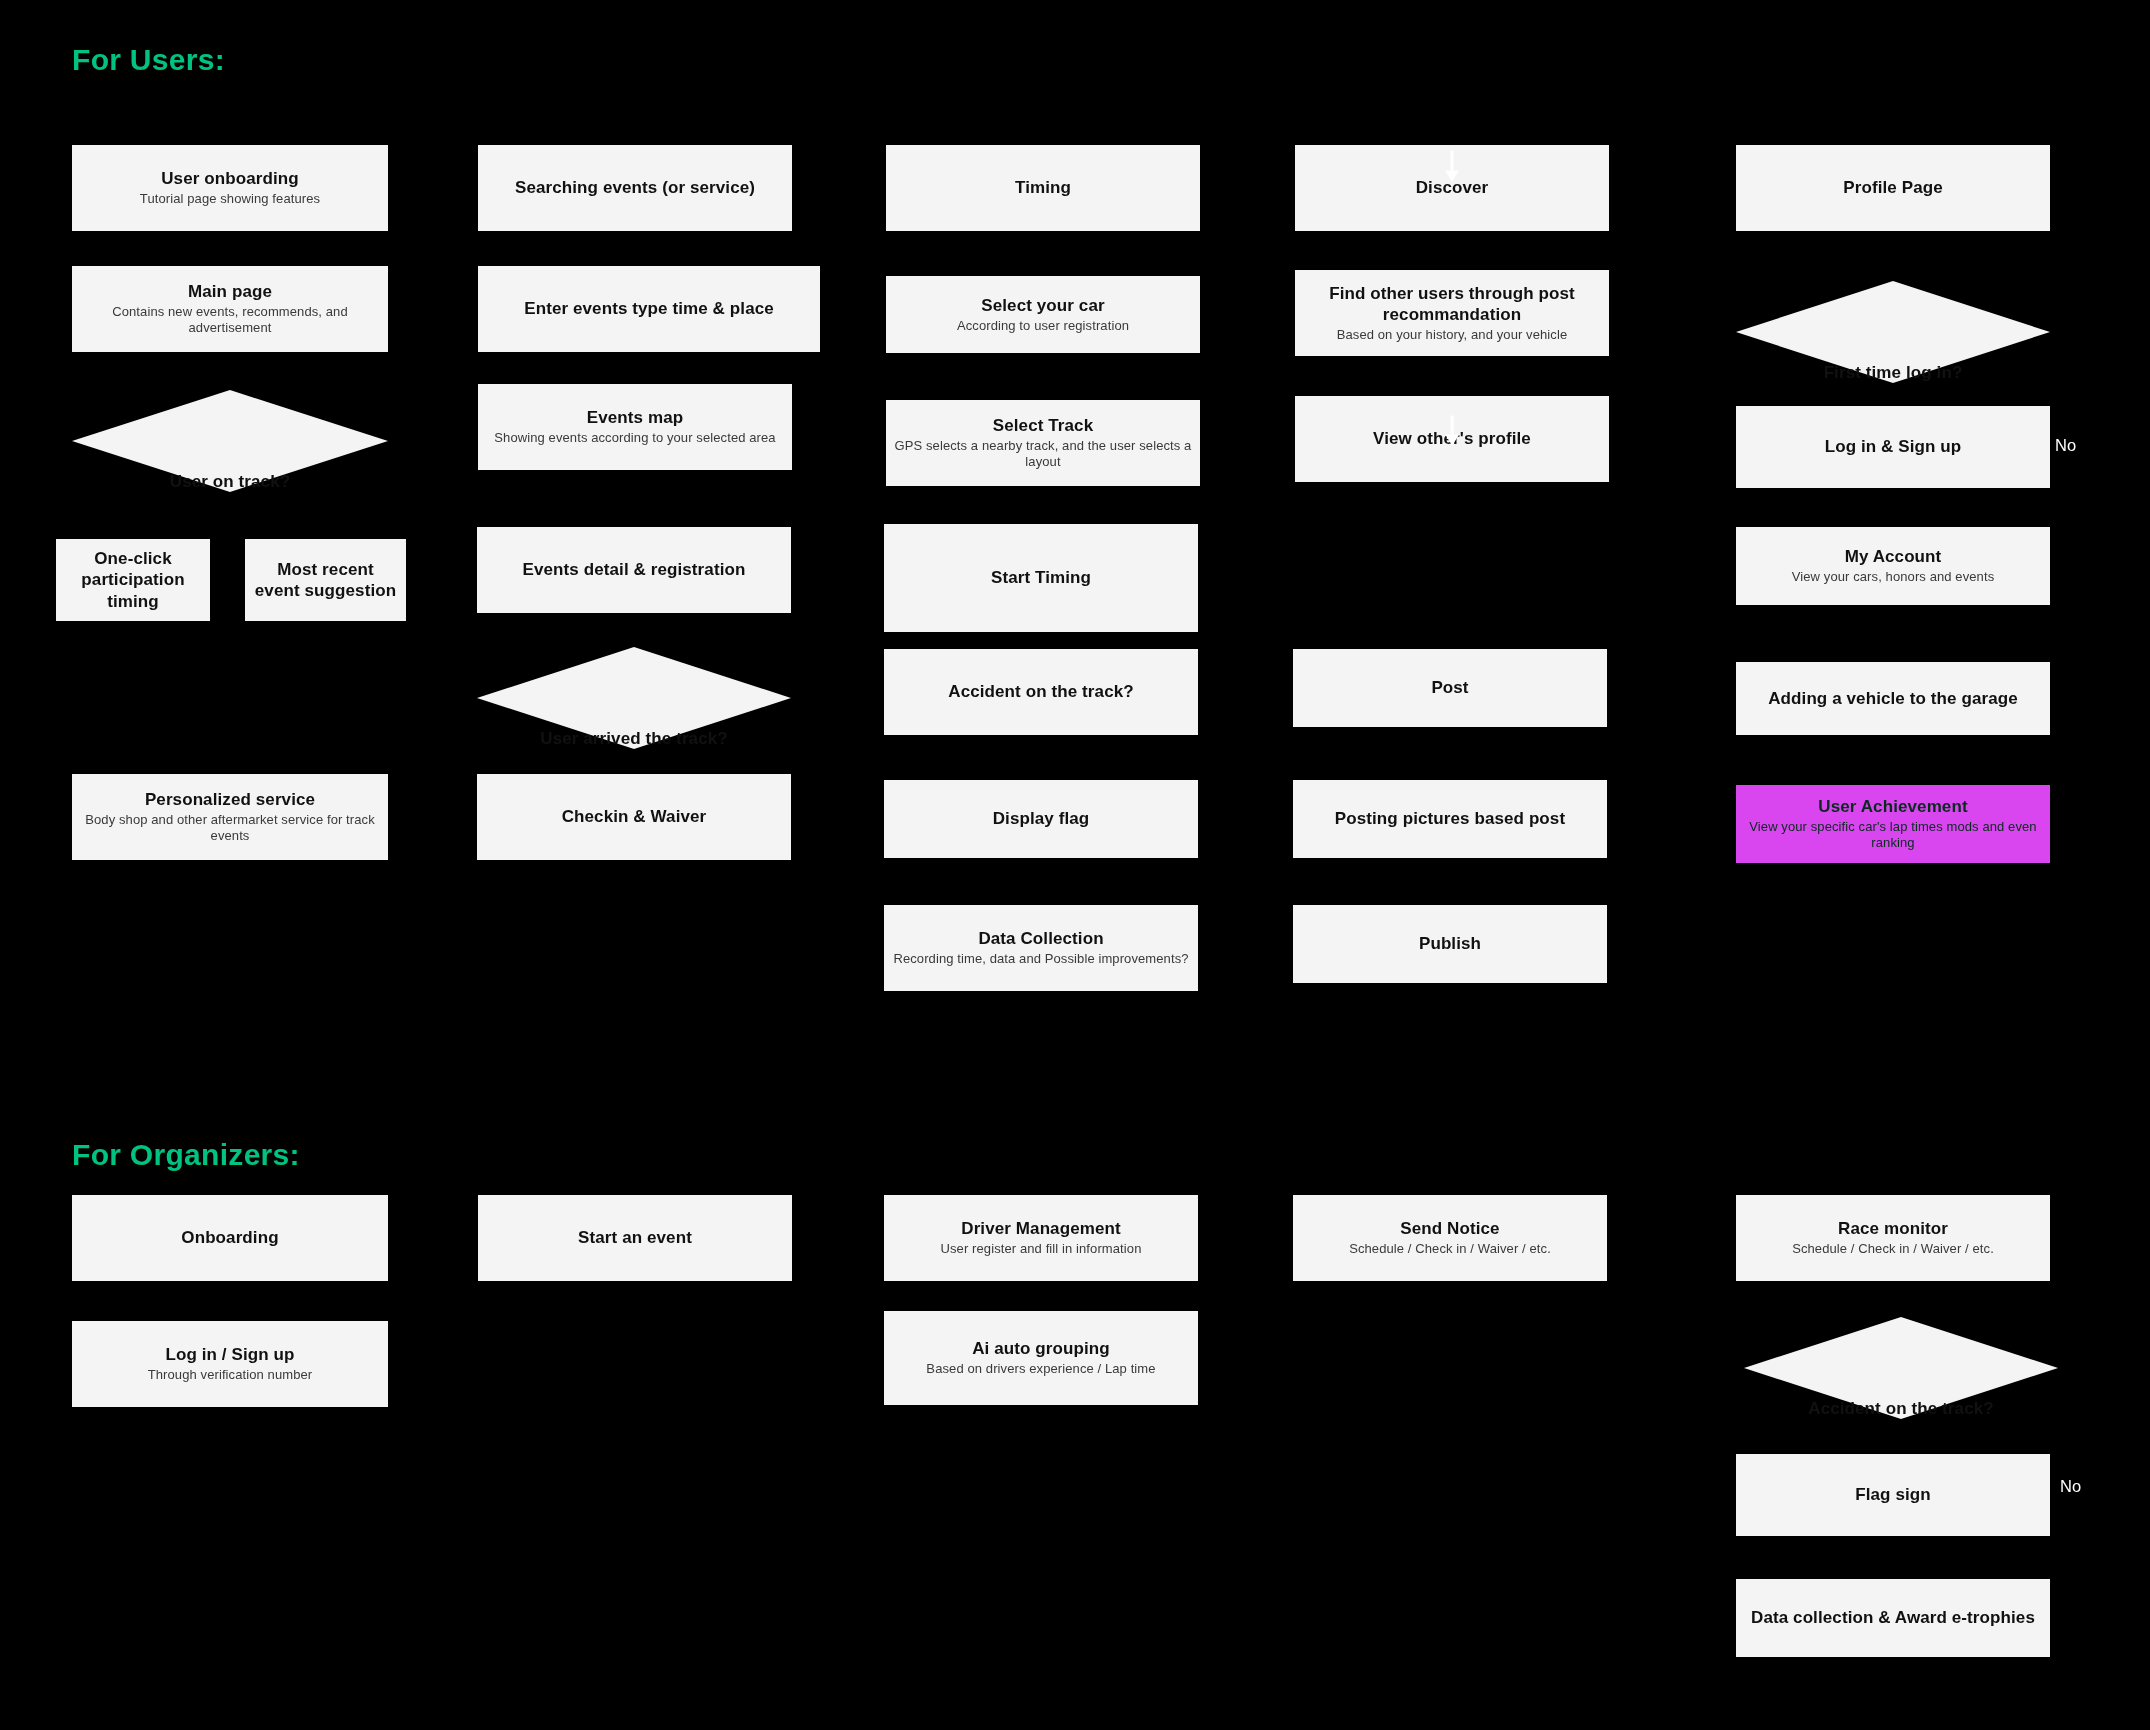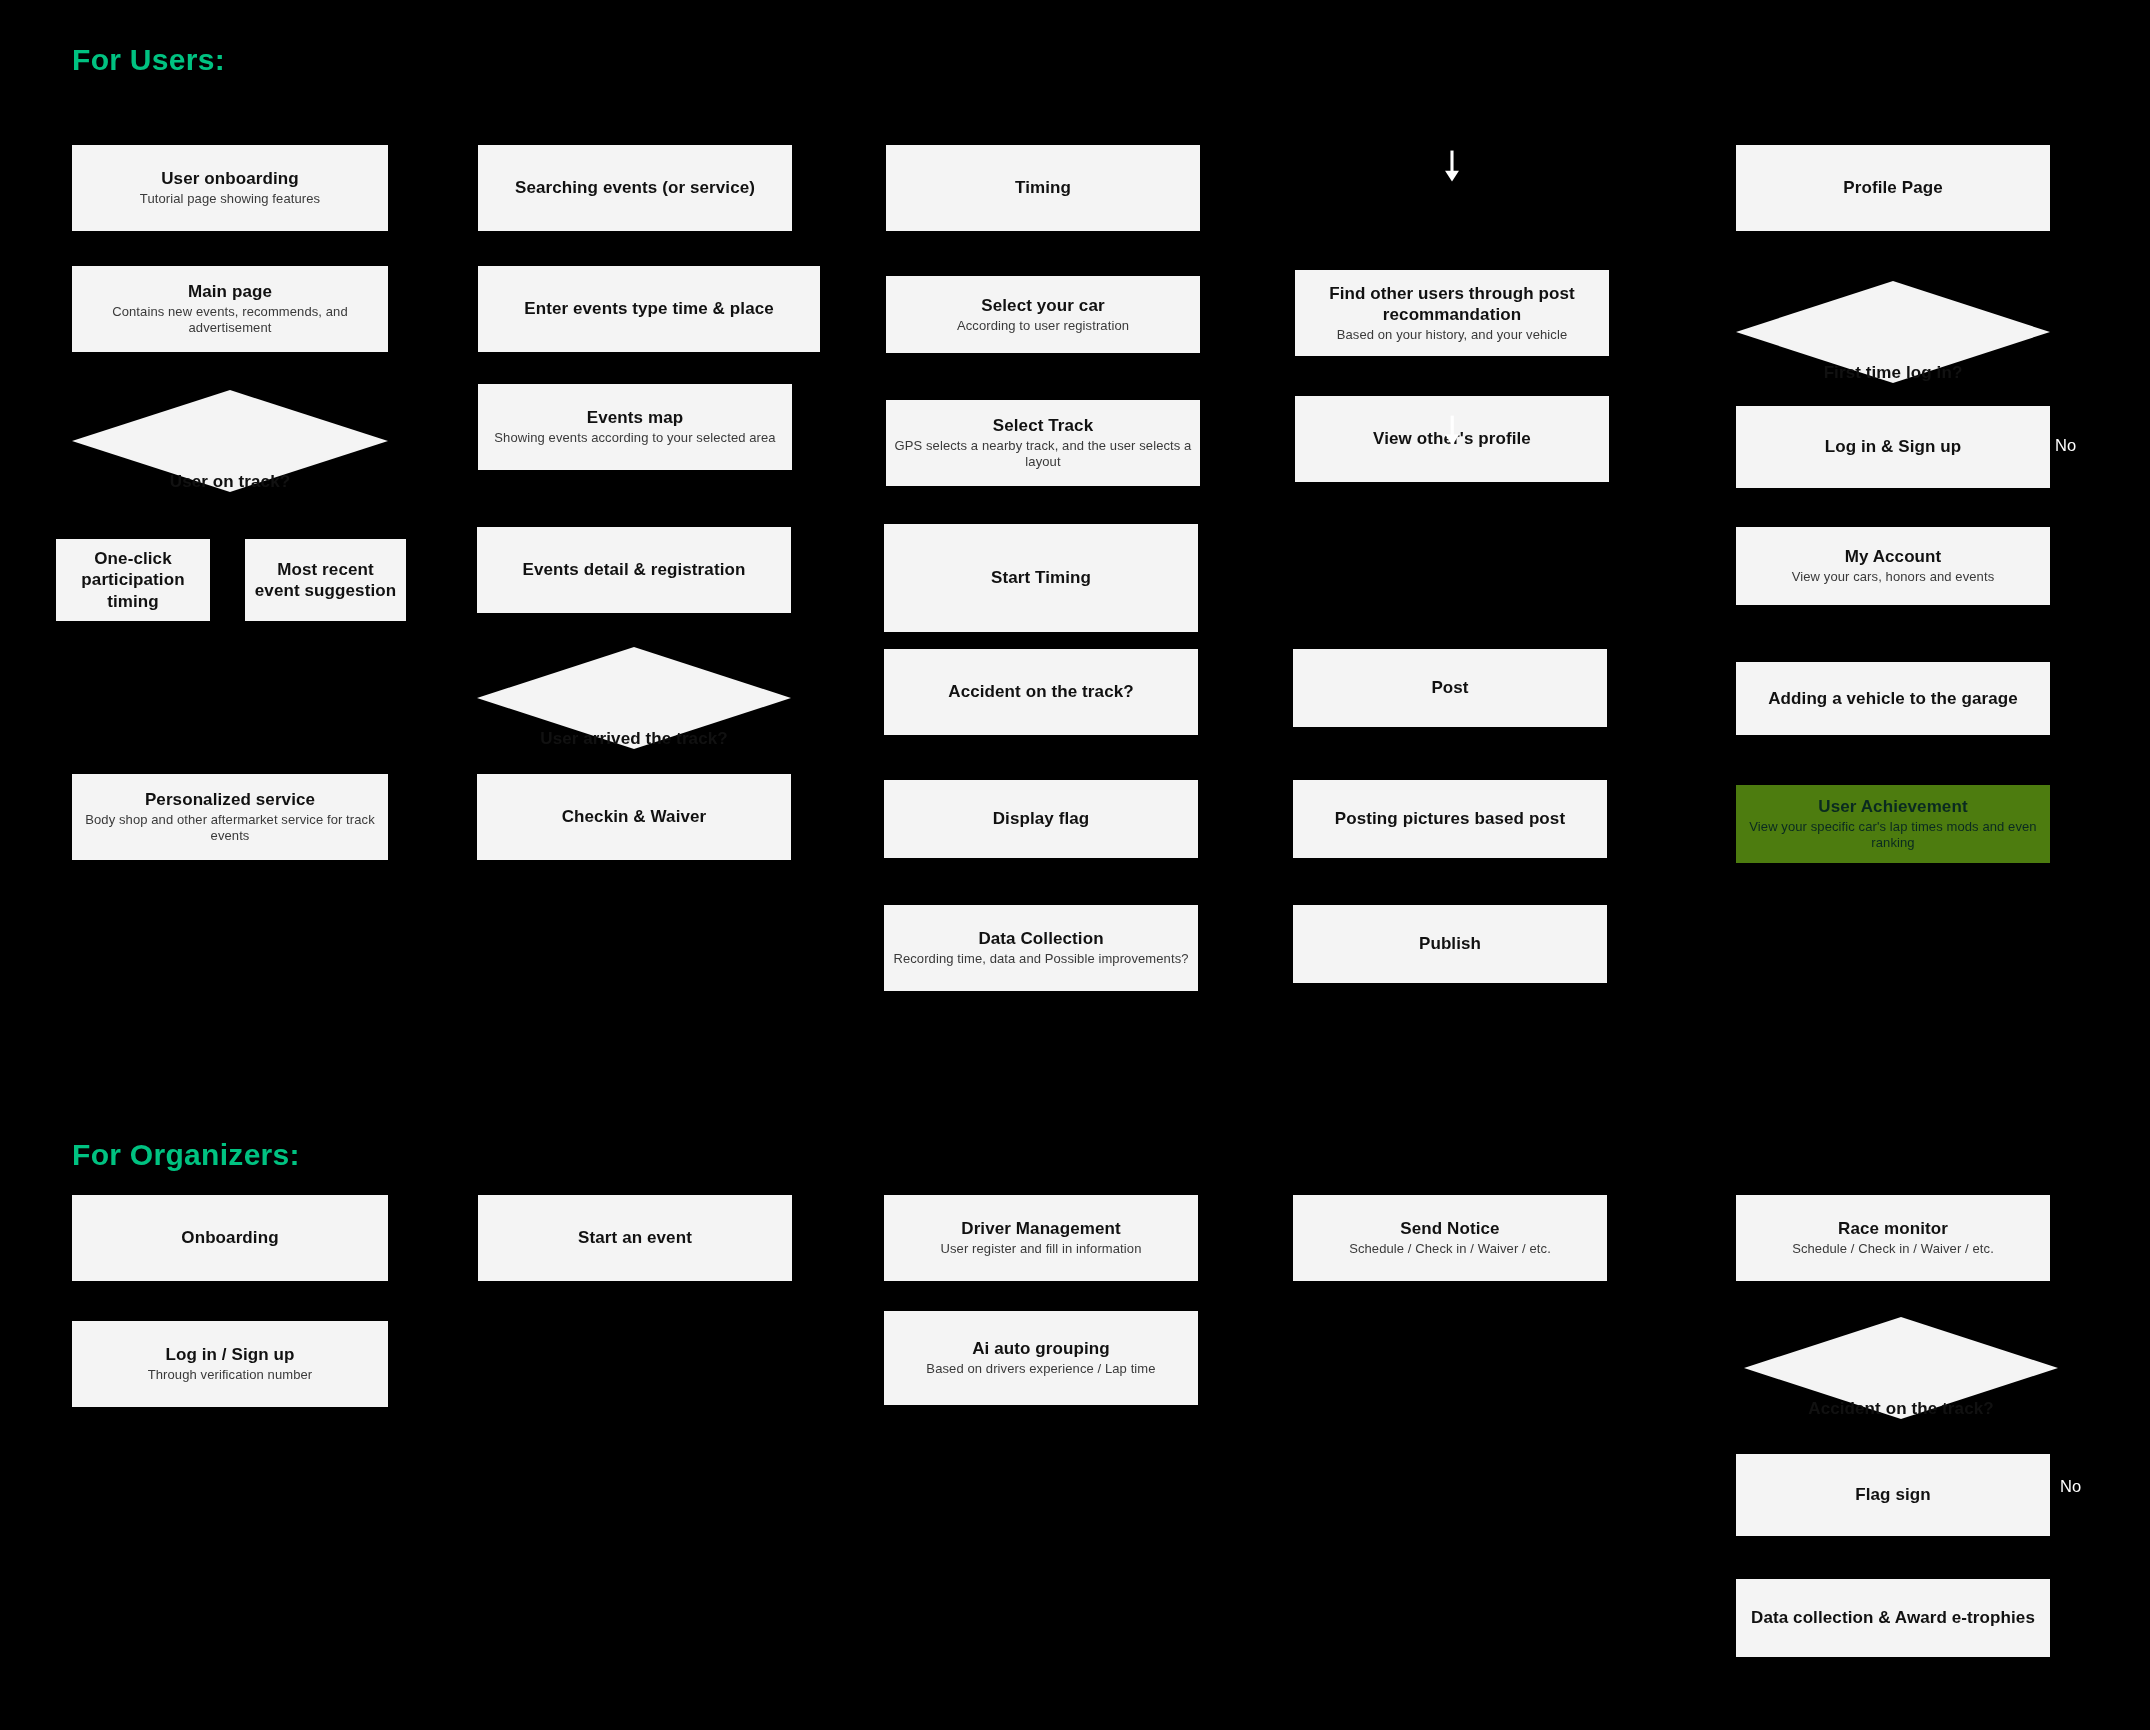--- a/index.html
+++ b/index.html
@@ -35,21 +35,21 @@
     display: flex;
     flex-direction: column;
     align-items: center;
     justify-content: center;
     text-align: center;
     box-sizing: border-box;
     padding: 4.7px 7.8px;
     overflow: hidden;
   }
   .node.accent {
-    background: #4d7c0f;
+    background: #d946ef;
   }
   .node .title {
     font-size: 17px;
     font-weight: 700;
     color: #111111;
     line-height: 1.25;
     letter-spacing: 0.1px;
   }
   .node .sub {
     font-size: 13px;
@@ -186,20 +186,23 @@
 
   <div class="node" style="left:884px; top:780px; width:314px; height:78px;">
     <div class="title">Display flag</div>
   </div>
 
   <div class="node" style="left:884px; top:905px; width:314px; height:86px;">
     <div class="title">Data Collection</div>
     <div class="sub">Recording time, data and Possible improvements?</div>
   </div>
 
+  <div class="node" style="left:1295px; top:145px; width:314px; height:86px;">
+    <div class="title">Discover</div>
+  </div>
   <svg class="arrow" style="left:1441px; top:149px;" width="22" height="34" viewBox="0 0 28 44">
     <path d="M14 2 L14 30" stroke="#ffffff" stroke-width="4" fill="none"></path>
     <path d="M14 42 L5 28 L23 28 Z" fill="#ffffff"></path>
   </svg>
 
   <div class="node" style="left:1295px; top:270px; width:314px; height:86px;">
     <div class="title">Find other users through post recommandation</div>
     <div class="sub">Based on your history, and your vehicle</div>
   </div>
 

